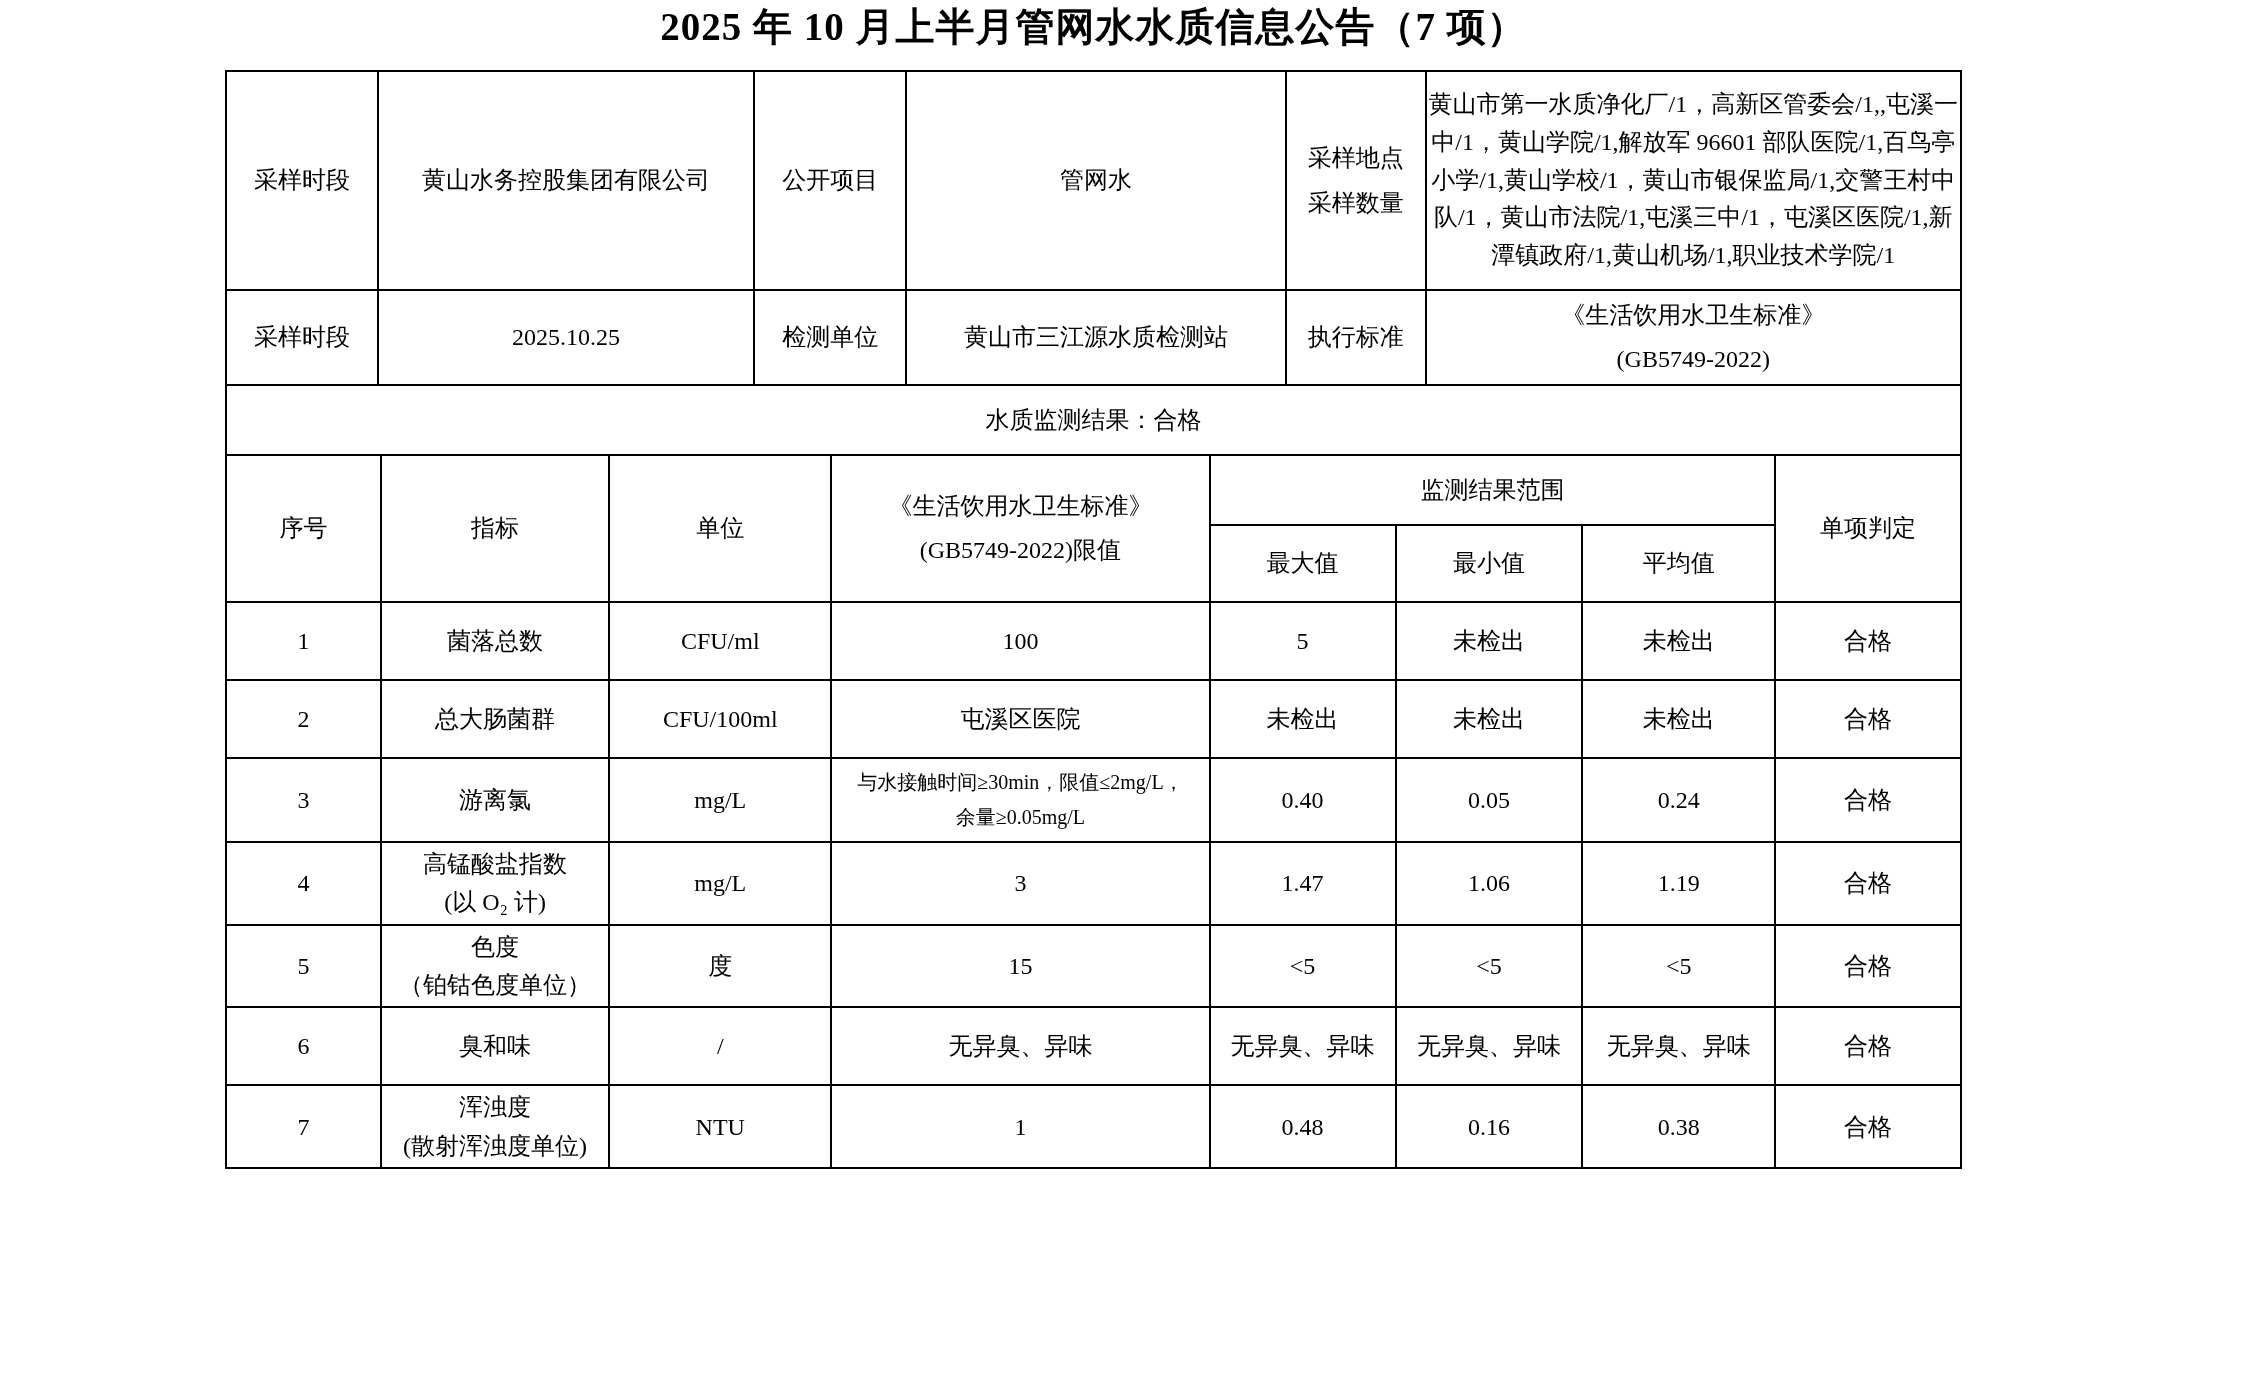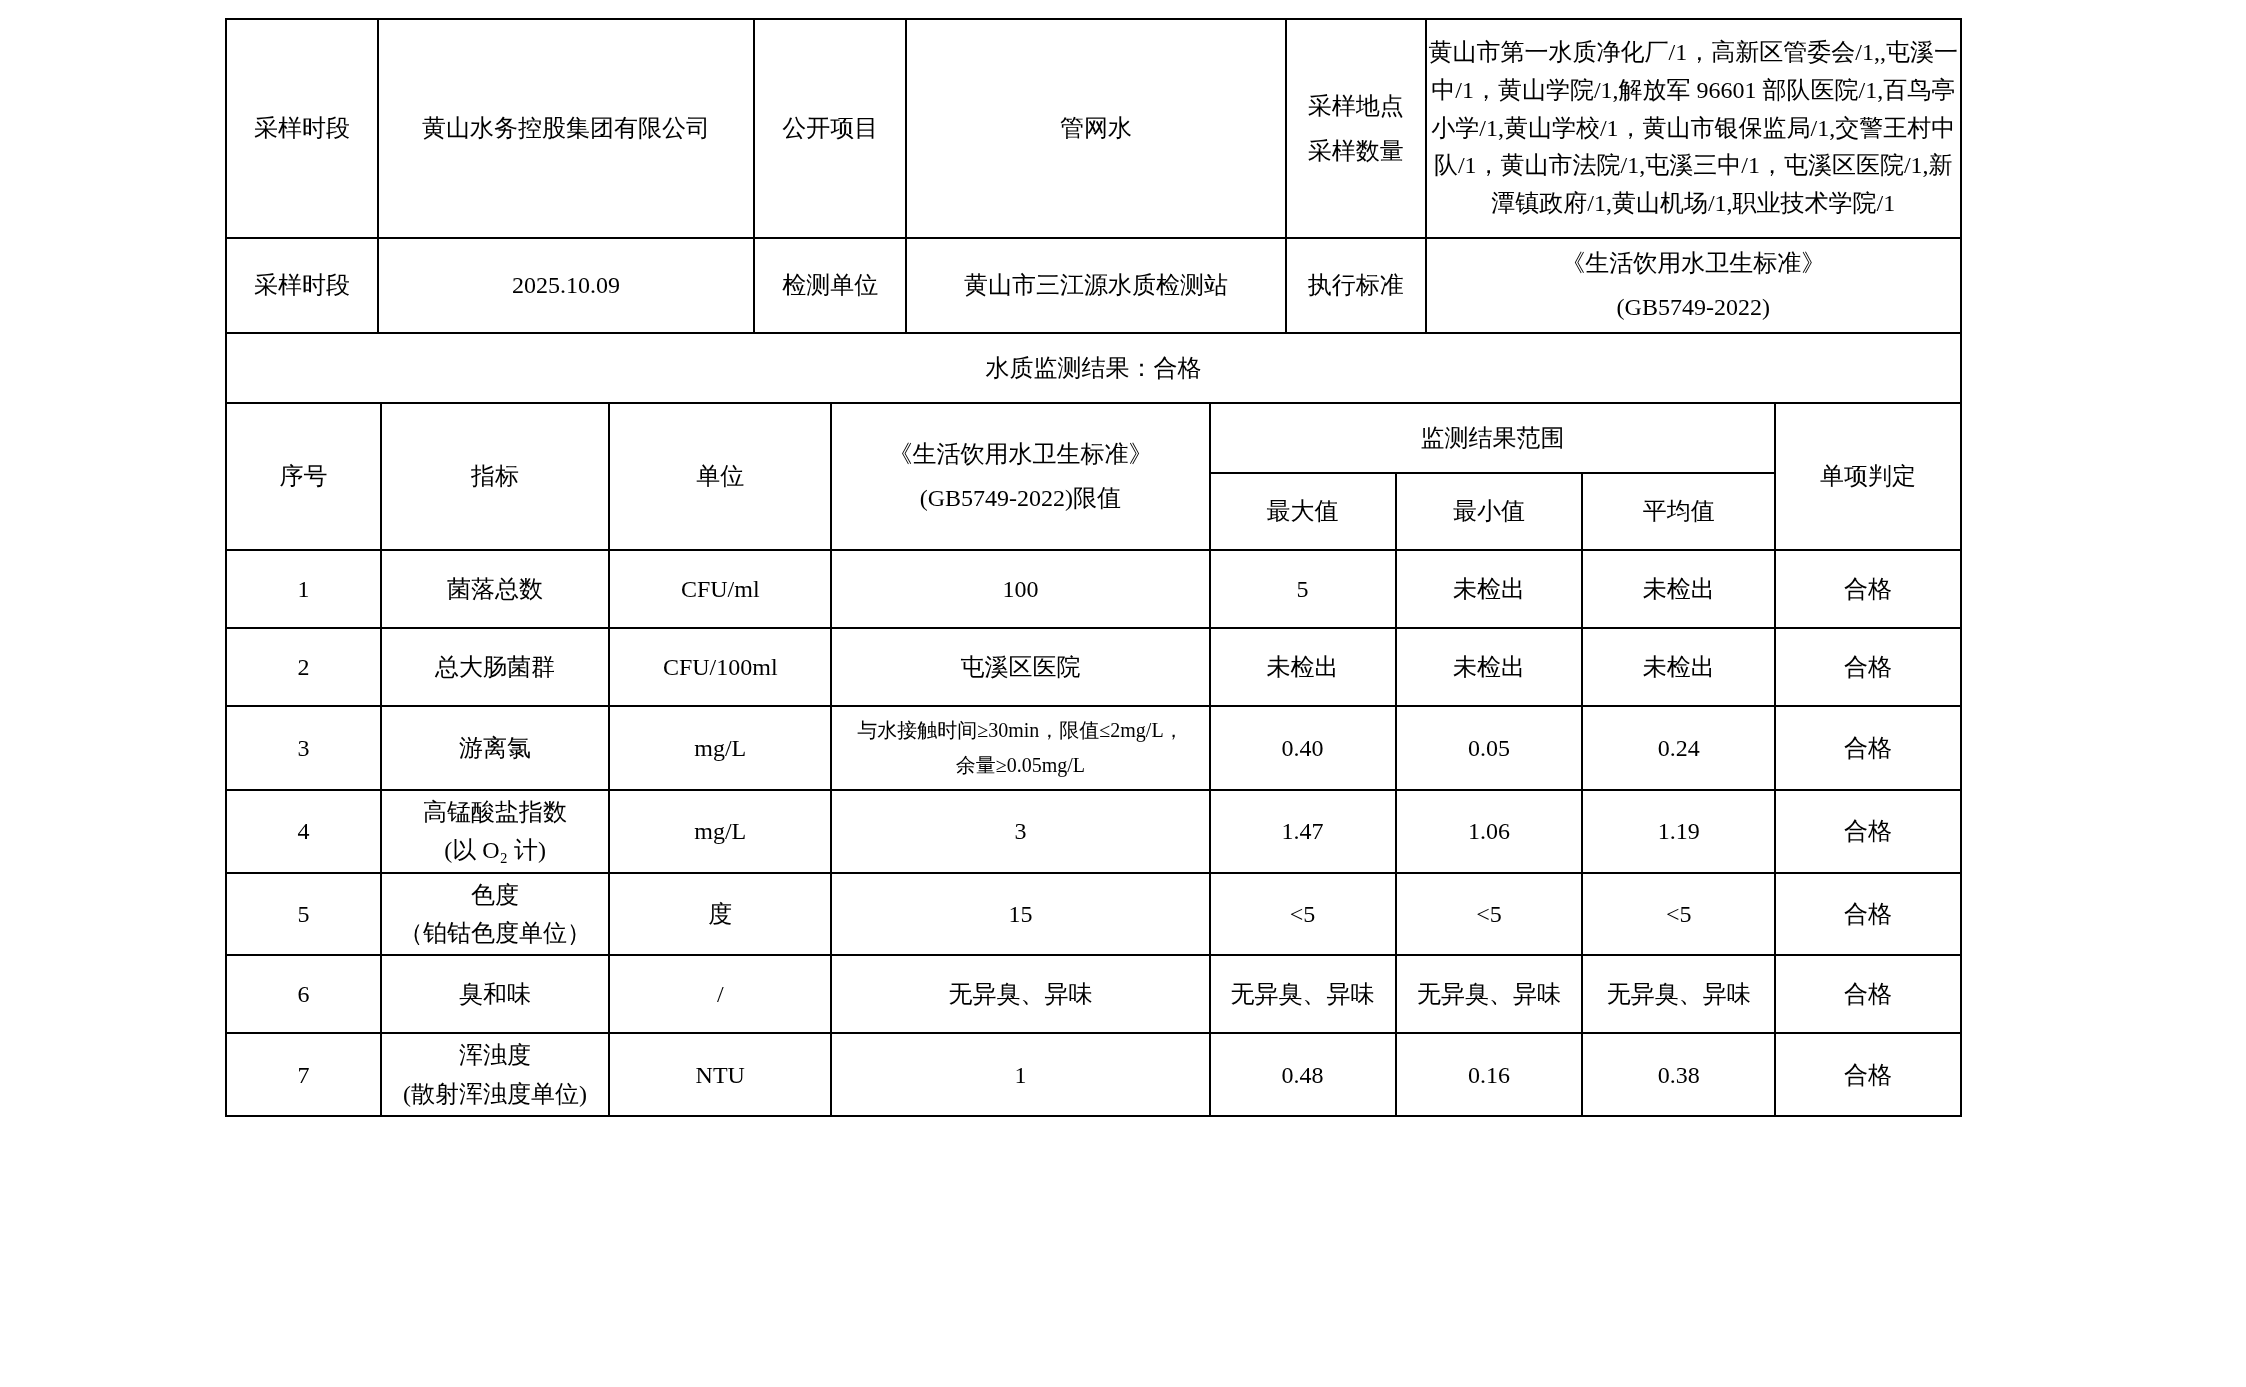--- a/index.html
+++ b/index.html
@@ -46,20 +46,21 @@
   td.loc{line-height:1.58;padding:4px 2px;}
   td.tall{line-height:1.85;}
   td.small{font-size:20px;line-height:1.75;padding:2px 4px;}
 </style>
 </head>
 <body>
 
 <div class="page">
   <div class="content">
 
+    <h1 class="title">2025 年 10 月上半月管网水水质信息公告（7 项）</h1>
 
     <table class="tbl info-tbl">
       <colgroup>
         <col style="width:8.75%">
           <col style="width:21.70%">
           <col style="width:8.75%">
         <col style="width:21.88%">
           <col style="width:8.06%">
           <col style="width:30.86%">
       </colgroup>
@@ -68,21 +69,21 @@
           <td>采样时段</td>
           <td>黄山水务控股集团有限公司</td>
           <td>公开项目</td>
           <td>管网水</td>
           <td class="tall">采样地点
 采样数量</td>
           <td class="loc">黄山市第一水质净化厂/1，高新区管委会/1,,屯溪一中/1，黄山学院/1,解放军 96601 部队医院/1,百鸟亭小学/1,黄山学校/1，黄山市银保监局/1,交警王村中队/1，黄山市法院/1,屯溪三中/1，屯溪区医院/1,新潭镇政府/1,黄山机场/1,职业技术学院/1</td>
         </tr>
         <tr class="r2">
           <td>采样时段</td>
-          <td>2025.10.09</td>
+          <td>2025.10.25</td>
           <td>检测单位</td>
           <td>黄山市三江源水质检测站</td>
           <td>执行标准</td>
           <td class="tall">《生活饮用水卫生标准》
 (GB5749-2022)</td>
         </tr>
         <tr class="r3">
           <td colspan="6">水质监测结果：合格</td>
         </tr>
       </tbody>

